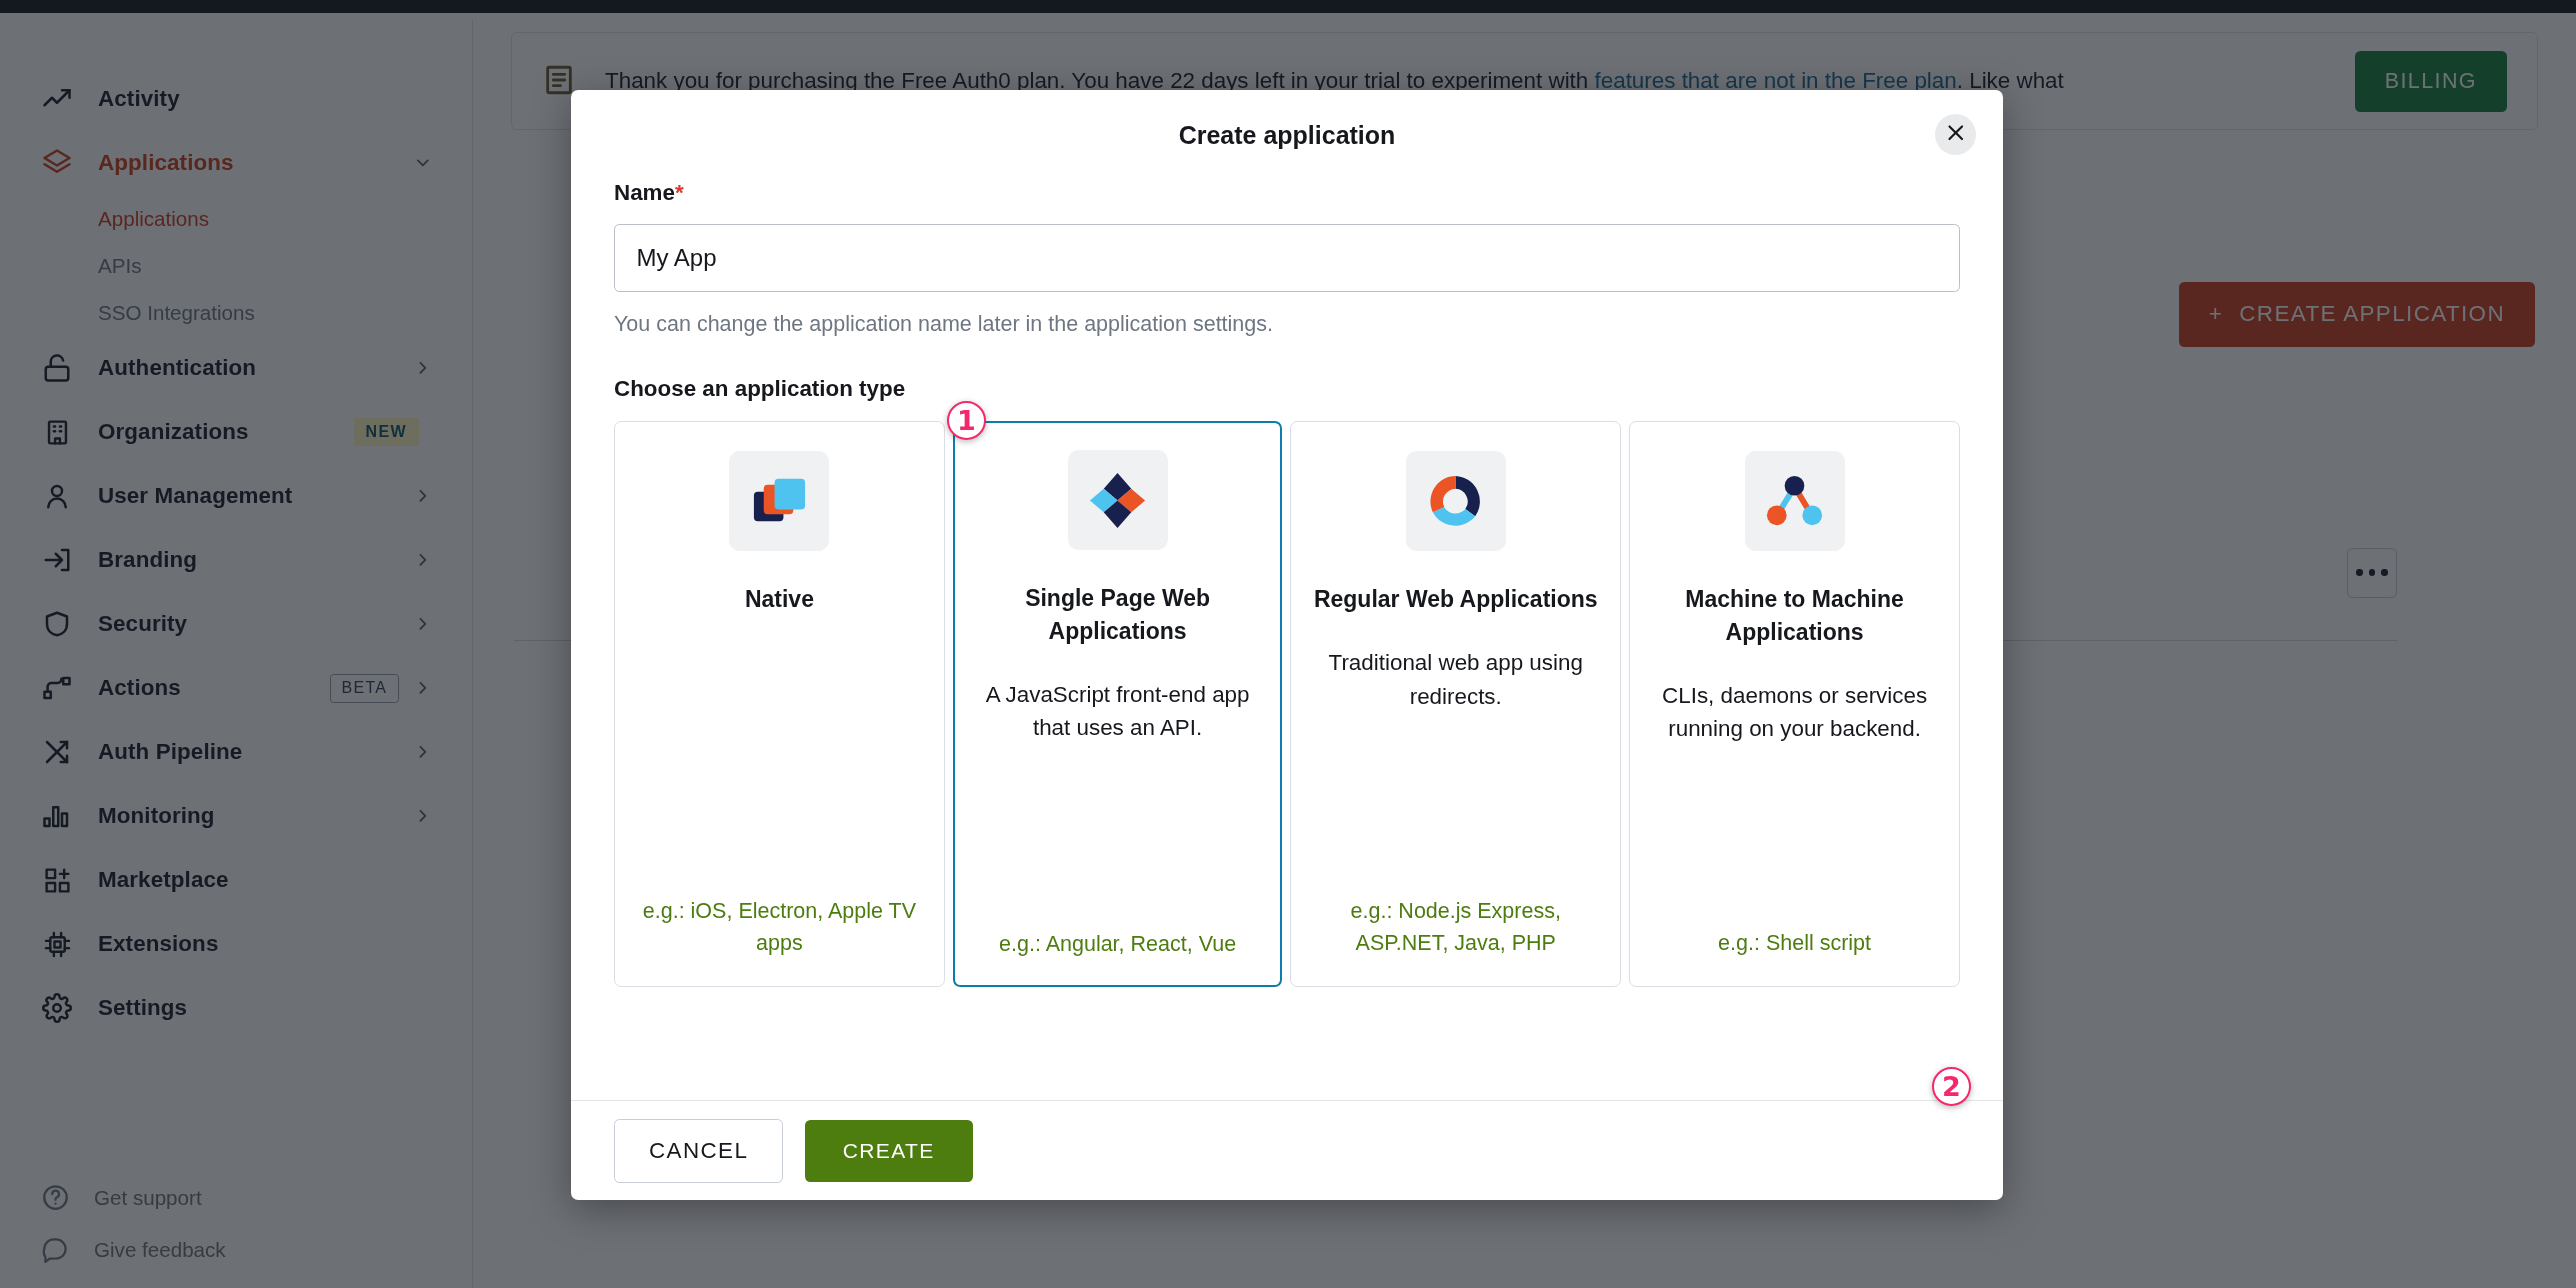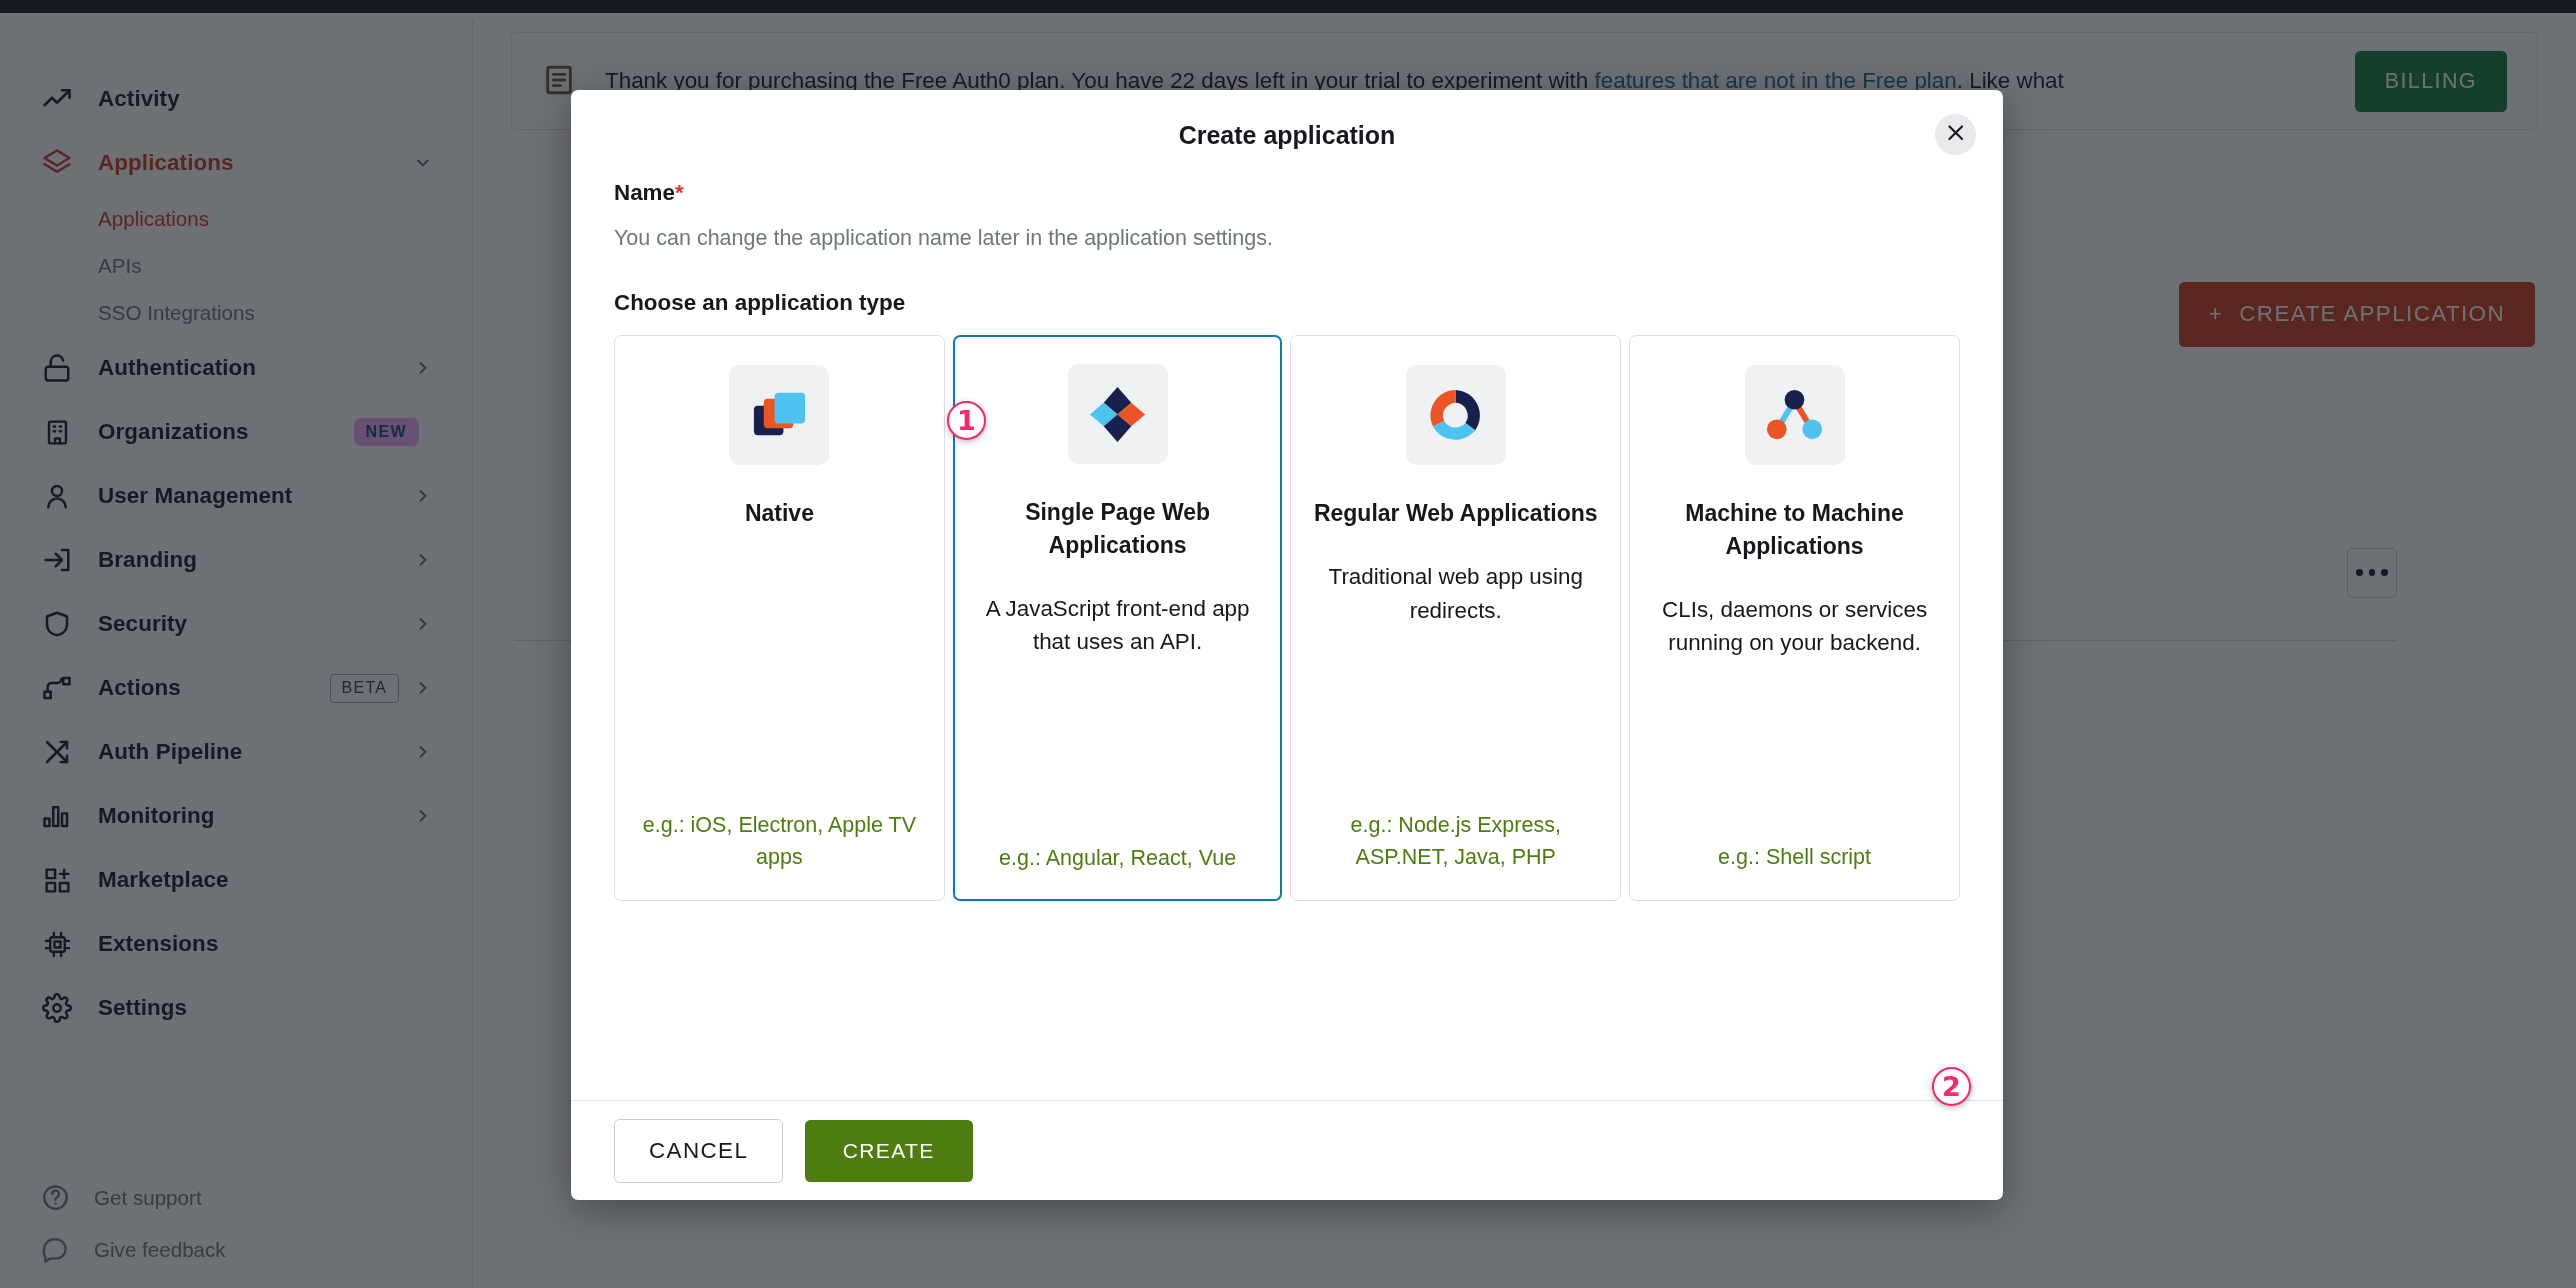--- a/index.html
+++ b/index.html
@@ -45,22 +45,22 @@
     width: 19.7px; height: 19.7px; flex: 0 0 19.7px; color: #5a6270;
   }
   .sub-item {
     display: flex; align-items: center;
     height: 47px; padding-left: 98px; cursor: pointer;
   }
   .sub-item .lbl { font-size: 20.6px; color: #6e7682; }
   .sub-item.active .lbl { color: #cb3f1f; }
   .badge-new {
     font-size: 16px; font-weight: 700; letter-spacing: 1.4px;
-    color: #10566e; background: #f0abfc;
-    padding: 5.4px 11.6px; border-radius: 7px; margin-right: 14.3px;
+    color: #10566e; background: #fef9c3;
+    padding: 5.4px 11.6px; border-radius: 2px; margin-right: 14.3px;
   }
   .badge-beta {
     font-size: 16px; font-weight: 500; letter-spacing: 1.3px;
     color: #3a4250; border: 0.9px solid #9aa1ad;
     padding: 4.5px 10.7px; border-radius: 3.6px; margin-right: 14.3px;
   }
   .nav-foot { position: absolute; left: 0; right: 0; bottom: 12.5px; }
   .foot-item {
     display: flex; align-items: center; height: 52px;
     padding: 0 39px; cursor: pointer;
@@ -491,20 +491,21 @@
       </span>
     </button>
   </div>
 
   <div class="modal-body">
 
     <div class="field-label">
       <span>Name</span><span class="req">*</span>
     </div>
 
+    <input class="name-input" type="text" value="My App" style="">
 
     <div class="help-text">You can change the application name later in the application settings.</div>
 
     <div class="choose-row">
       <span class="choose-label">Choose an application type</span>
     </div>
 
     <div class="cards">
 
       <div class="card">

